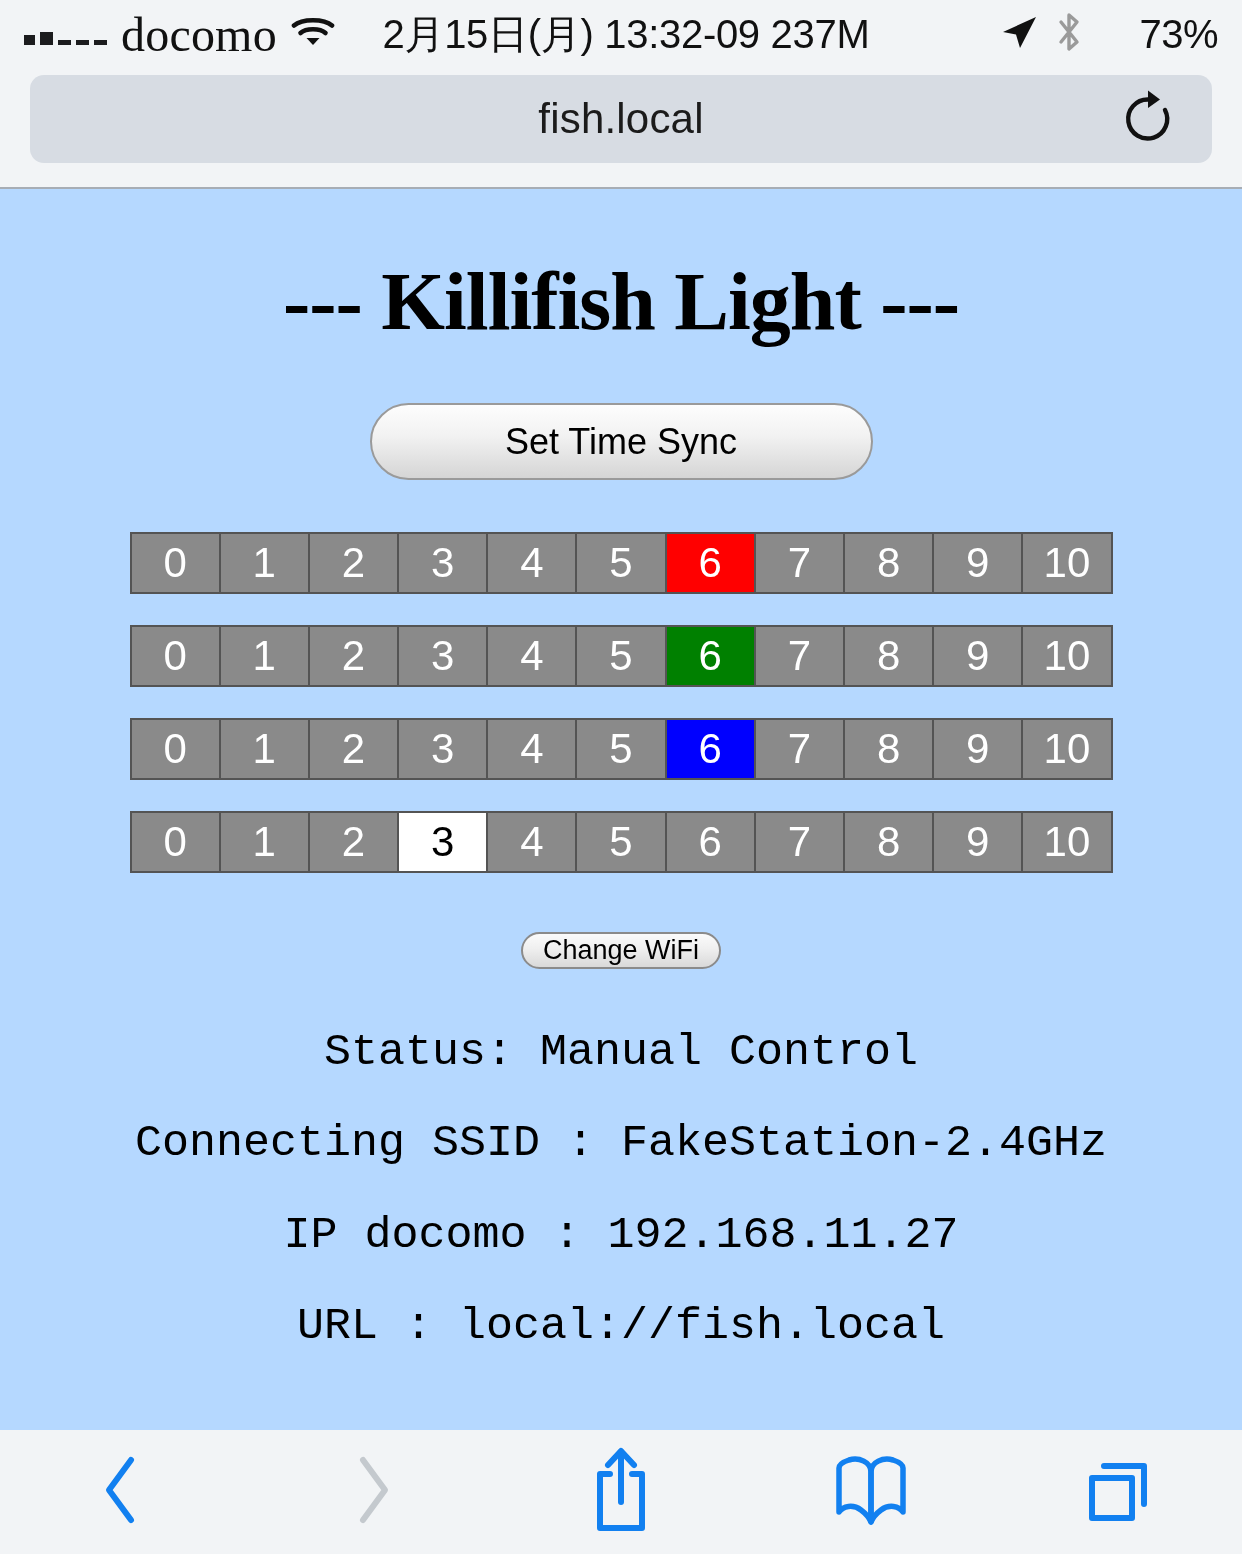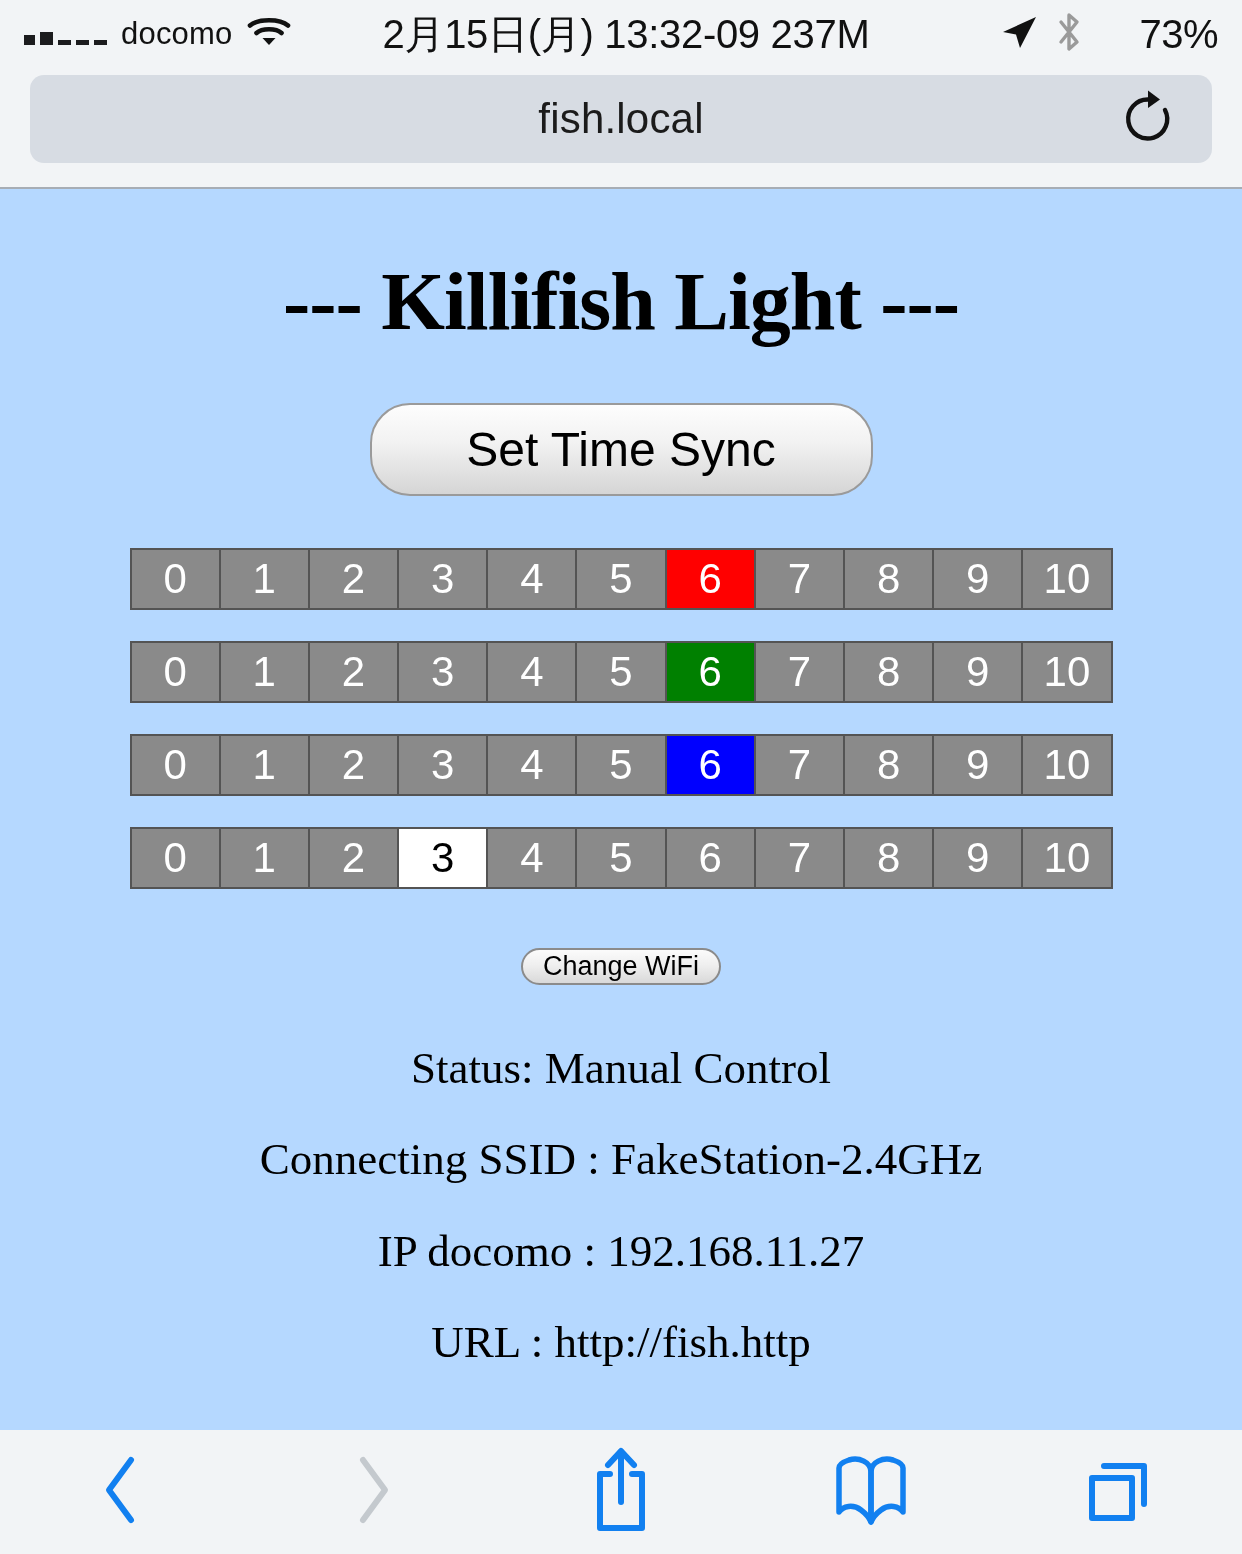--- a/index.html
+++ b/index.html
@@ -46,24 +46,24 @@
     height: 22px;
   }
   .sig-dots i {
     display: block;
     background: #1c1c1e;
   }
   .sig-dots i.on { width: 13px; height: 13px; }
   .sig-dots i.on.s1 { height: 10px; width: 11px; }
   .sig-dots i.off { width: 13px; height: 5px; background: #1c1c1e; }
   .carrier {
-    font-size: 31px;
+    font-size: 48px;
     color: #111;
     letter-spacing: 0.2px;
-    font-family: Liberation Sans, sans-serif;
+    font-family: Liberation Serif, serif;
   }
   .wifi-ico { display: block; }
   .sb-center {
     position: absolute;
     left: 10px; right: 0;
     text-align: center;
     font-size: 40px;
     color: #111;
     font-weight: 500;
     letter-spacing: -0.3px;
@@ -146,26 +146,26 @@
     letter-spacing: -1px;
     line-height: 1;
   }
   .sync-row {
     display: flex;
     justify-content: center;
     margin-top: 60px;
   }
   .btn-sync {
     width: 503px;
-    height: 93px;
+    height: 77px;
     border-radius: 40px;
     border: 2px solid #9a9a9a;
     background: linear-gradient(to bottom, #fdfdfd 0%, #f2f2f2 42%, #d5d5d5 100%);
     font-family: "Liberation Sans", sans-serif;
-    font-size: 48px;
+    font-size: 36px;
     color: #000;
     cursor: pointer;
     padding: 0;
     line-height: 1;
   }
 
   .sliders {
     margin-top: 52px;
     display: flex;
     flex-direction: column;
@@ -213,21 +213,21 @@
     font-family: "Liberation Sans", sans-serif;
     font-size: 27px;
     color: #000;
     cursor: pointer;
     line-height: 1;
   }
 
   .info {
     margin-top: 38px;
     text-align: center;
-    font-family: Liberation Serif, serif;
+    font-family: Liberation Mono, monospace;
     font-size: 45px;
     color: #000;
   }
   .info p {
     margin: 0;
     padding: 22px 0;
     line-height: 1.05;
   }
 
   
@@ -372,21 +372,21 @@
     </div>
 
     <div class="wifi-row">
       <button class="btn-wifi">Change WiFi</button>
     </div>
 
     <div class="info">
       <p>Status: Manual Control</p>
       <p>Connecting SSID : FakeStation-2.4GHz</p>
       <p>IP docomo : 192.168.11.27</p>
-      <p>URL : http://fish.http</p>
+      <p>URL : local://fish.local</p>
     </div>
 
   </div>
 
   <div class="toolbar">
     <div class="tb-btn">
       <span>
         <svg width="50" height="70" viewBox="0 0 50 70">
           <path d="M34 5 L12 35 L34 65" stroke="#1280f0" stroke-width="6" fill="none" stroke-linecap="round" stroke-linejoin="round"></path>
         </svg>

